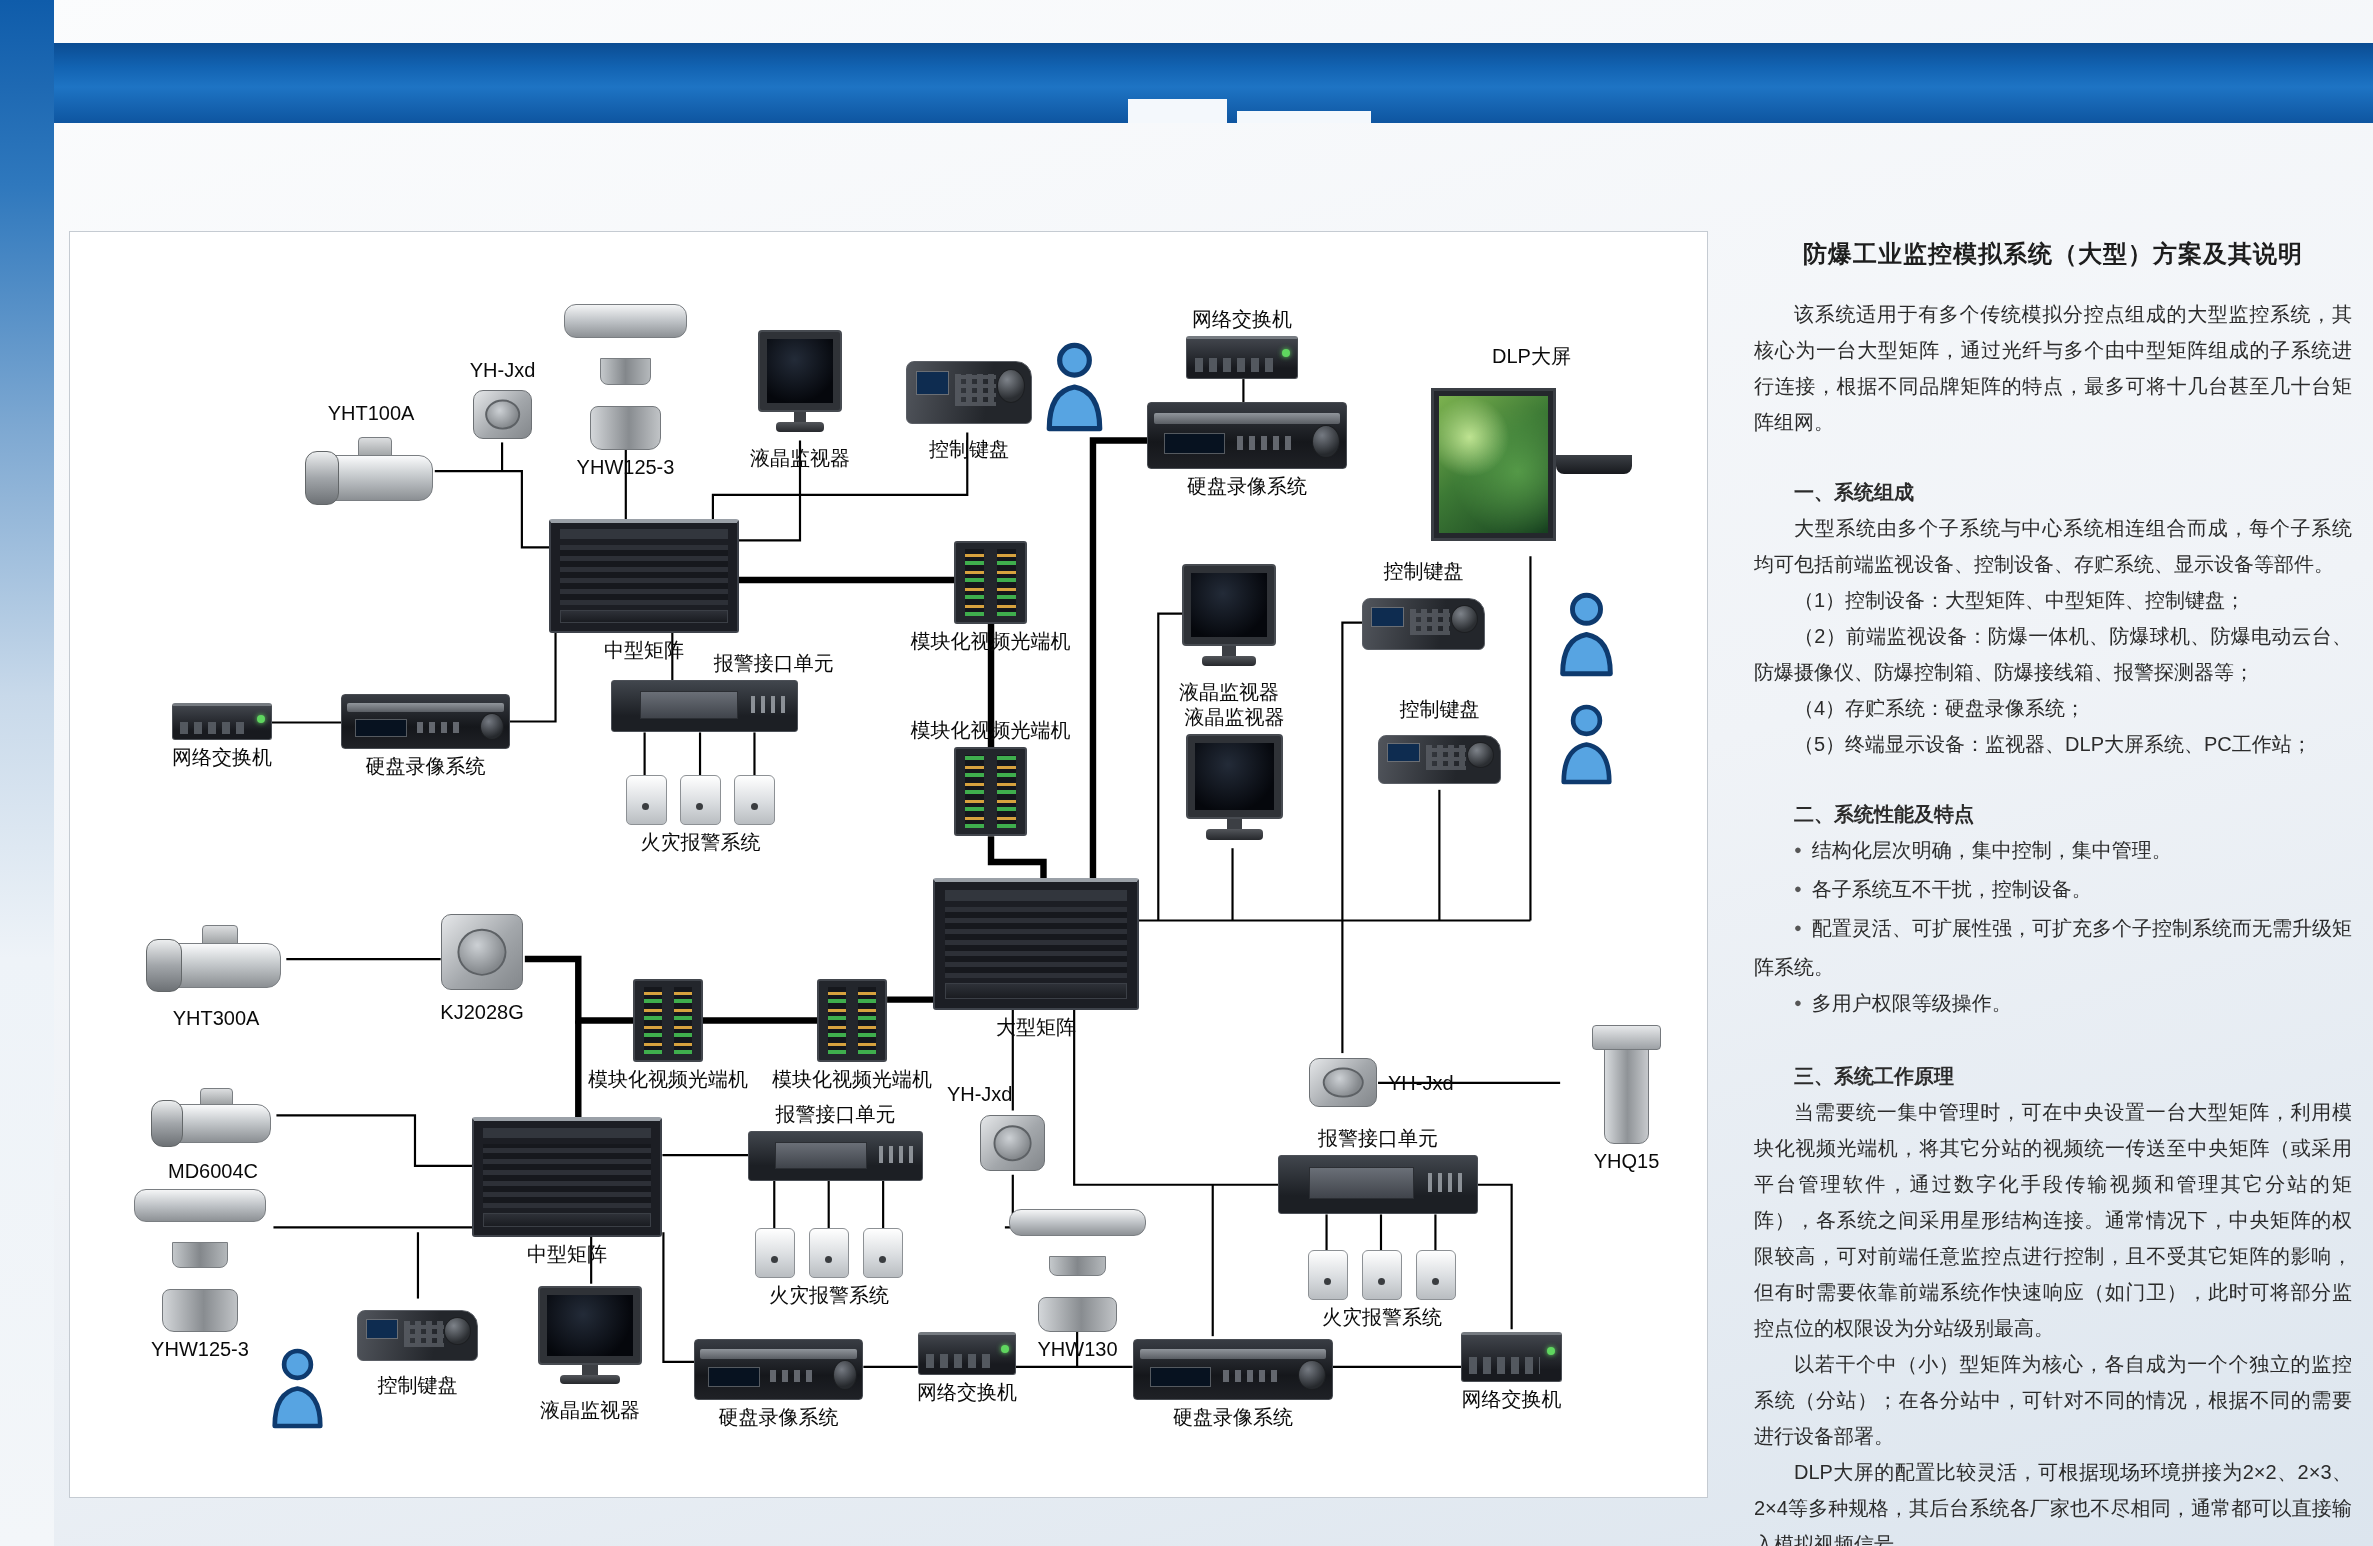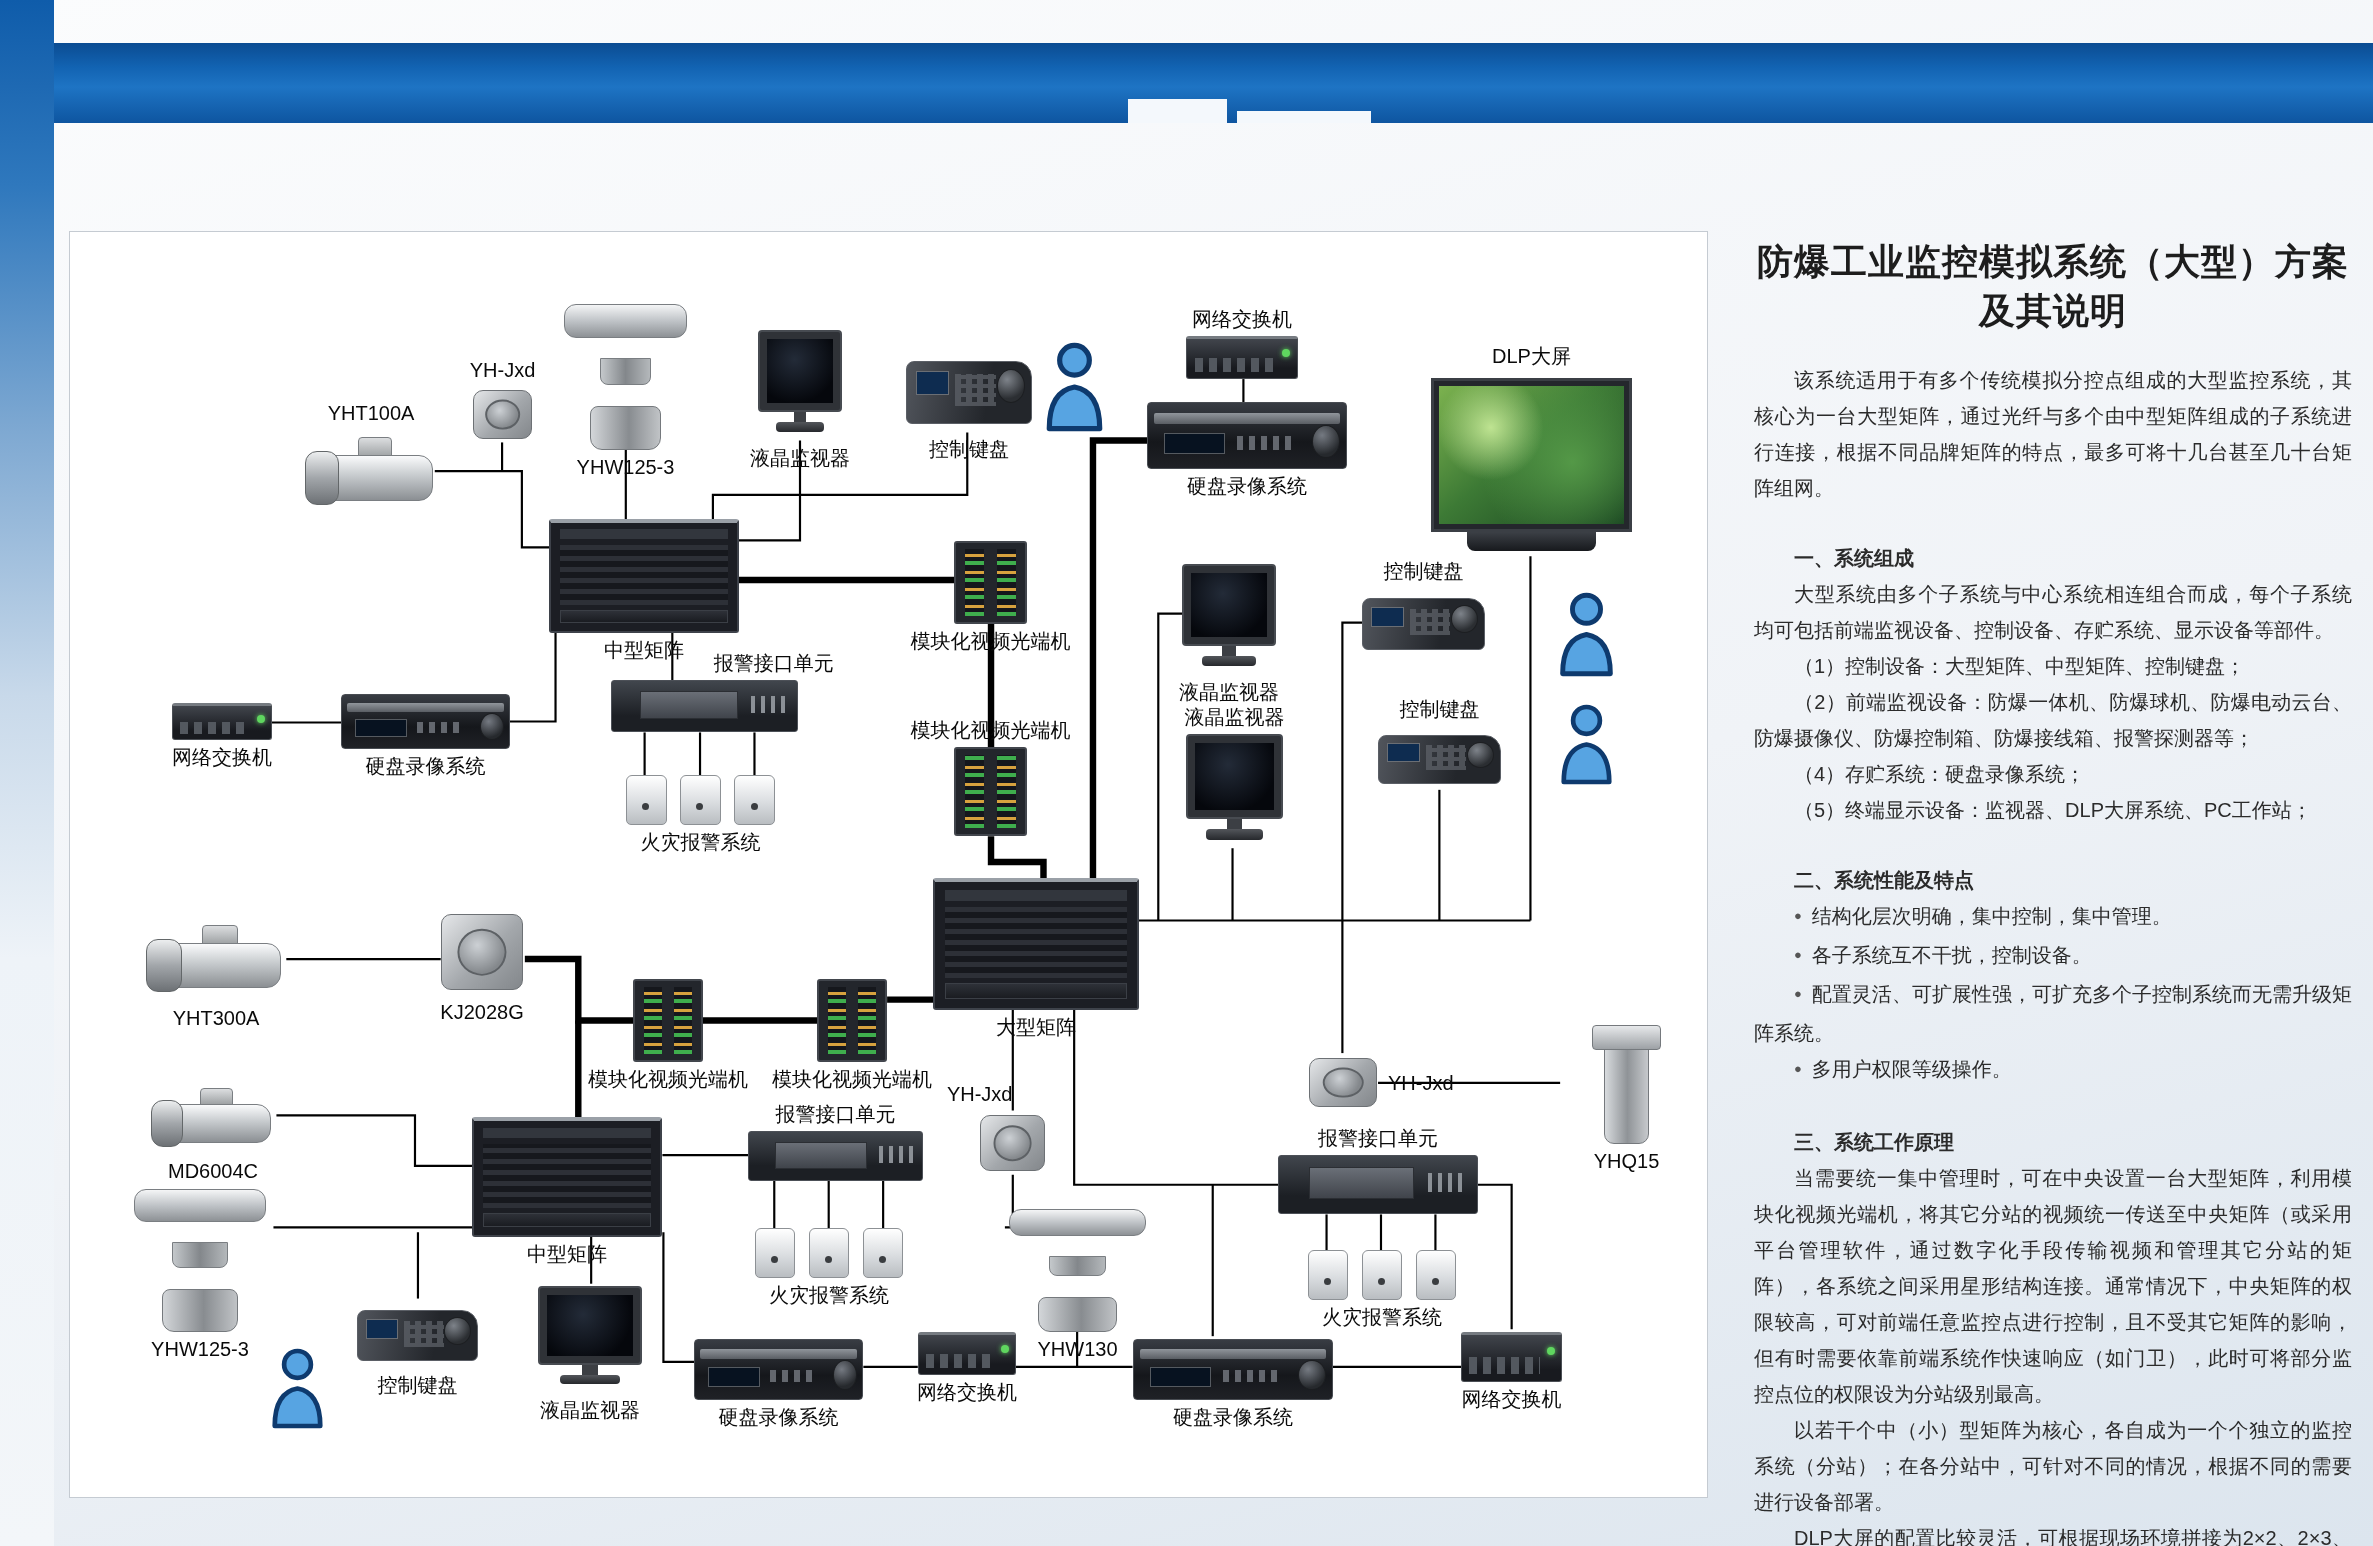--- a/index.html
+++ b/index.html
@@ -98,36 +98,36 @@
     border:1px solid #8d9195; border-radius:6px 6px 5px 5px; position:relative; }
   .fd::after { content:""; position:absolute; left:50%; top:56%; width:7px; height:7px; margin-left:-4px; border-radius:50%; background:#3a3d40; }
   
   .person-svg { width:100%; height:100%; fill:#57a4e2; stroke:#0e3a6e; stroke-width:3.5; stroke-linejoin:round; }
   
   .t-junction .jx-body { position:absolute; inset:6% 2%; border-radius:10px;
     background:linear-gradient(135deg,#e5e7e9,#a3a7ab 55%,#83878b); border:1px solid #6d7175; }
   .jx-ring { position:absolute; left:50%; top:50%; width:56%; height:58%; transform:translate(-50%,-50%); border-radius:50%;
     background:radial-gradient(circle at 40% 34%,#cdd1d5,#84888c 72%); border:2px solid #5d6165; }
   
-  .t-dlp { display:flex; flex-direction:column; align-items:center;justify-content:center; }
+  .t-dlp { display:flex; flex-direction:row; align-items:center;justify-content:center; }
   .dlp-frame { width:100%; height:84%; background:#24272c; border:3px solid #3b3f45; box-sizing:border-box; padding:5px; }
   .dlp-scr { width:100%; height:100%;
     background:radial-gradient(circle at 28% 30%,rgba(196,232,150,.95),rgba(196,232,150,0) 32%),
                radial-gradient(circle at 72% 55%,rgba(88,158,74,.9),rgba(88,158,74,0) 60%),
                linear-gradient(140deg,#7cb24f 0%,#3d7a35 45%,#16401f 100%); }
   .dlp-base { width:64%; height:10%; background:linear-gradient(180deg,#3c4046,#17191d); border-radius:0 0 8px 8px; }
   
   .t-yhq15 { display:flex; flex-direction:column; align-items:center; }
   .yq-top { width:92%; height:20%; background:linear-gradient(180deg,#e7e9eb,#9da1a5); border:1px solid #75797d; border-radius:4px; }
   .yq-body { width:60%; height:80%; margin-top:-1px;
     background:linear-gradient(90deg,#d8dbde,#8f9397 52%,#c6c9cc); border:1px solid #75797d; border-radius:0 0 10px 10px; }
 
   
   .panel { position:absolute; left:1754px; top:238px; width:598px; color:#2b2b2b; }
-  .panel-title { font-size:36px; font-weight:bold; color:#1d1d1d; text-align:center; margin:0 0 26px 0; letter-spacing:1px; }
+  .panel-title { font-size:24px; font-weight:bold; color:#1d1d1d; text-align:center; margin:0 0 26px 0; letter-spacing:1px; }
   #panel-body p { margin:0; font-size:20px; line-height:36px; text-align:justify; text-indent:2em; }
   #panel-body p.t-h { font-weight:bold; margin-top:34px; }
   #panel-body p.t-b::before { content:"●"; font-size:13px; color:#555; margin-right:10px; position:relative; top:-3px; }
 </style>
 </head>
 <body>
 
 <div class="left-strip"></div>
 <div class="header-bar">
   <div class="notch n1"></div>

